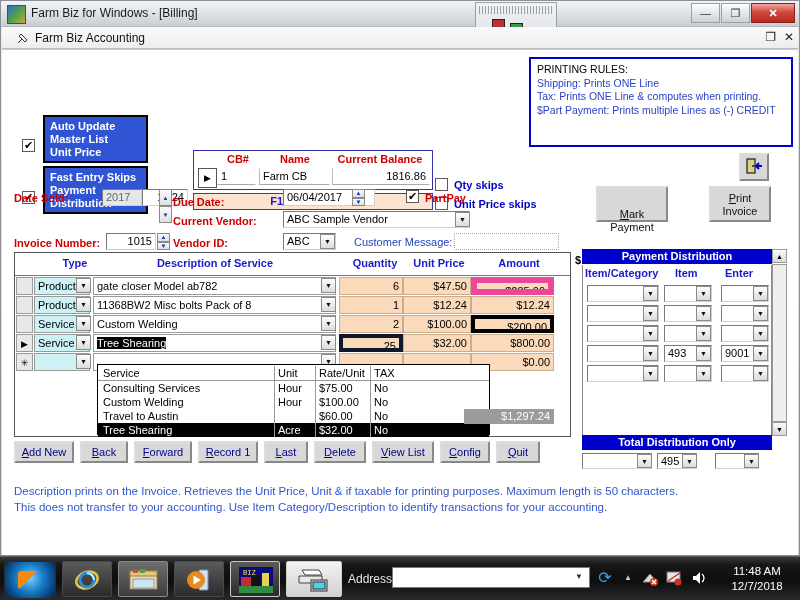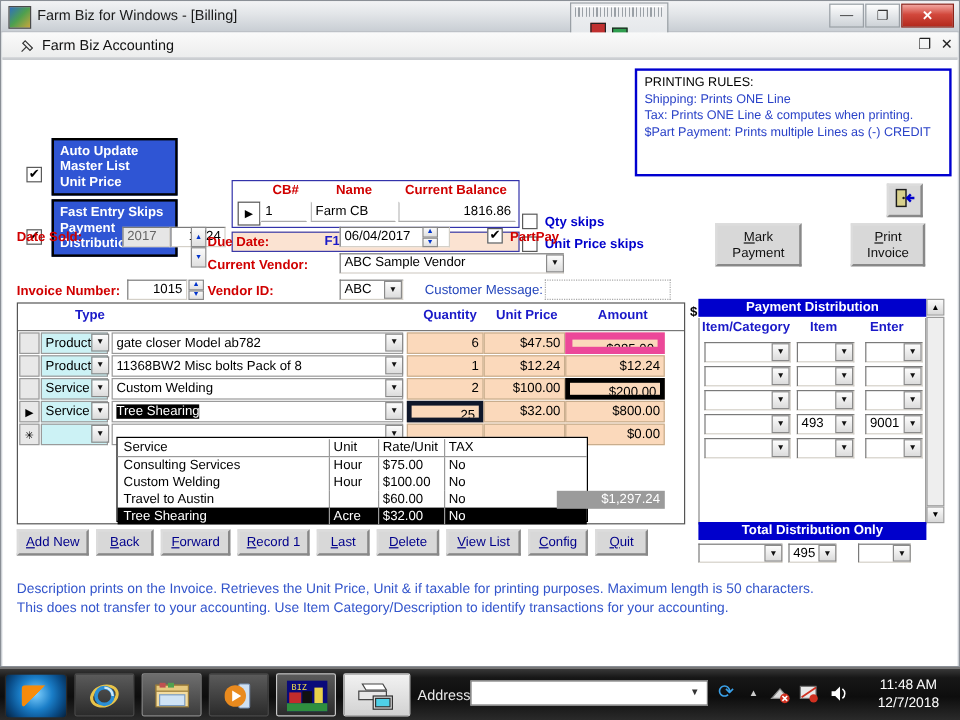--- a/index.html
+++ b/index.html
@@ -224,32 +224,33 @@
       <div>▼</div>
     </div>
 
     <div class="abs lbl" style="left:171px;top:187px;">Vendor ID:</div>
     <div class="abs tinput" style="left:281px;top:183px;width:53px;height:17px;">ABC</div>
     <div class="abs ddbtn" style="left:318px;top:184px;height:15px;">▼</div>
 
     <div class="abs" style="left:352px;top:186px;color:#2244bb;font-size:11px;">Customer Message:</div>
     <div class="abs" style="left:452px;top:183px;width:105px;height:17px;border:1px dotted #aaa;box-sizing:border-box;"></div>
 
-    <div class="abs btn3d" style="left:594px;top:136px;width:72px;height:36px;padding-top:4px;">
+    <div class="abs btn3d" style="left:594px;top:136px;width:72px;height:36px;padding-top:20px;">
       <div><u>M</u>ark</div>
       <div>Payment</div>
     </div>
     <div class="abs btn3d" style="left:707px;top:136px;width:62px;height:36px;padding-top:4px;">
       <div><u>P</u>rint</div>
       <div>Invoice</div>
     </div>
 
     <div class="abs grid" style="left:12px;top:202px;width:557px;height:185px;">
 
       <div class="abs hcell" style="left:30px;top:4px;width:60px;">Type</div>
+      <div class="abs hcell" style="left:95px;top:4px;width:210px;">Description of Service</div>
       <div class="abs hcell" style="left:330px;top:4px;width:60px;">Quantity</div>
       <div class="abs hcell" style="left:393px;top:4px;width:62px;">Unit Price</div>
       <div class="abs hcell" style="left:468px;top:4px;width:72px;">Amount</div>
       <div class="abs" style="left:0;top:22px;width:555px;height:1px;background:#777;"></div>
       <div id="grid-rows">
           <div>
             <div class="abs cell" style="left:1px;top:24px;width:17px;height:18px;border:1px solid #9a9a9a;background:#e8e8e8;text-align:center;font-size:9px;line-height:16px;"></div>
             <div class="abs typecell cell" style="left:19px;top:24px;width:56px;height:18px;line-height:15px;">Product</div>
             <div class="abs ddbtn" style="left:61px;top:25px;height:15px;">▼</div>
             <div class="abs cell" style="left:78px;top:24px;width:243px;height:18px;border:1px solid #9a9a9a;background:#fff;line-height:15px;">gate closer Model ab782</div>

